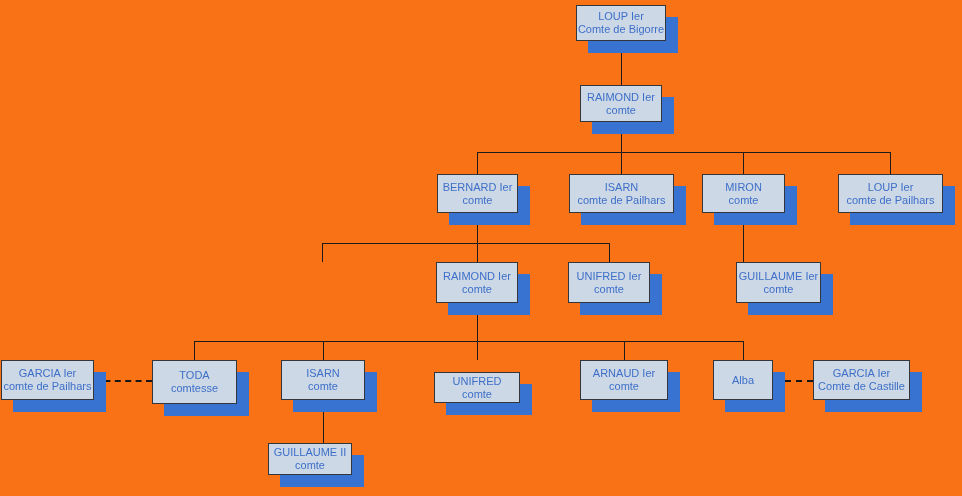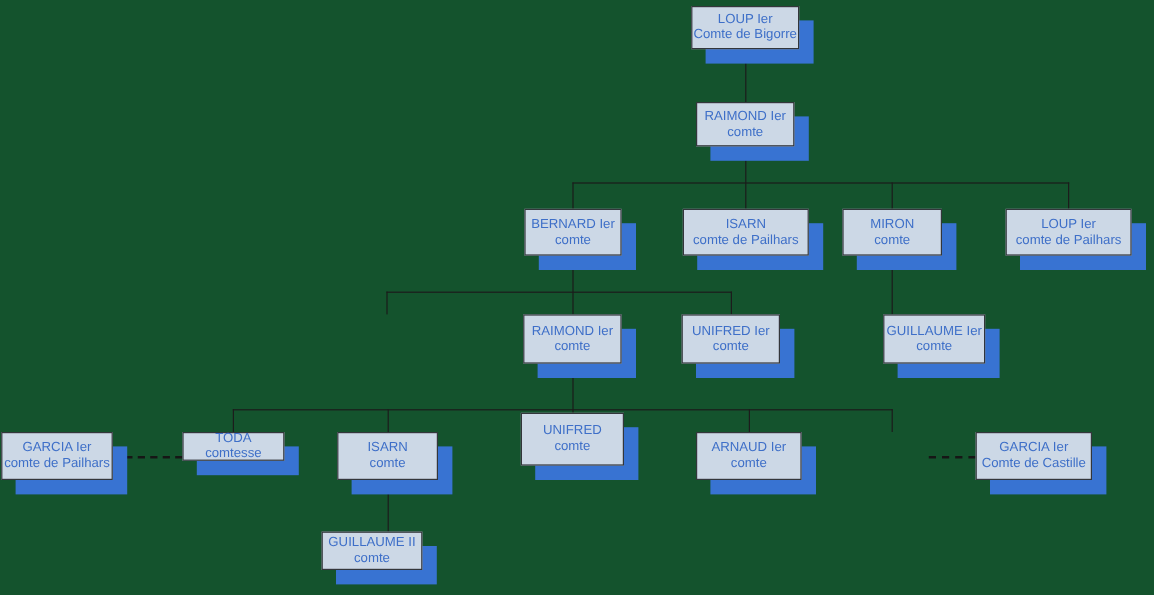--- a/index.html
+++ b/index.html
@@ -1,19 +1,19 @@
 <!DOCTYPE html>
 <html><head>
 <meta charset="utf-8">
 <style>
   html,body{margin:0;padding:0;background:#ffffff;}
   #canvas{
     position:relative;
     width:962px;height:496px;
-    background:#14532d;
+    background:#f97316;
     font-family:"Liberation Sans", sans-serif;
     overflow:hidden;
   }
   .node{
     position:absolute;
     box-sizing:border-box;
     background:#ccd8e6;
     border:1.5px solid #33363b;
     box-shadow:12px 12px 0 0 #3873d2;
     display:flex;
@@ -105,35 +105,39 @@
   </div>
   <div class="node" style="left:736px;top:262px;width:85px;height:41px">
     <div class="ln">GUILLAUME Ier</div>
     <div class="ln">comte</div>
   </div>
 
   <div class="node" style="left:1px;top:360px;width:93px;height:40px">
     <div class="ln">GARCIA Ier</div>
     <div class="ln">comte de Pailhars</div>
   </div>
-  <div class="node" style="left:152px;top:360px;width:85px;height:24px">
+  <div class="node" style="left:152px;top:360px;width:85px;height:44px">
     <div class="ln">TODA</div>
     <div class="ln">comtesse</div>
   </div>
   <div class="node" style="left:281px;top:360px;width:84px;height:40px">
     <div class="ln">ISARN</div>
     <div class="ln">comte</div>
   </div>
-  <div class="node" style="left:434px;top:344px;width:86px;height:44px">
+  <div class="node" style="left:434px;top:372px;width:86px;height:31px">
     <div class="ln">UNIFRED</div>
     <div class="ln">comte</div>
   </div>
   <div class="node" style="left:580px;top:360px;width:88px;height:40px">
     <div class="ln">ARNAUD Ier</div>
     <div class="ln">comte</div>
+  </div>
+  <div class="node" style="left:713px;top:360px;width:60px;height:40px">
+    <div class="ln">Alba</div>
+
   </div>
   <div class="node" style="left:813px;top:360px;width:97px;height:40px">
     <div class="ln">GARCIA Ier</div>
     <div class="ln">Comte de Castille</div>
   </div>
 
   <div class="node" style="left:268px;top:443px;width:84px;height:32px">
     <div class="ln">GUILLAUME II</div>
     <div class="ln">comte</div>
   </div>

